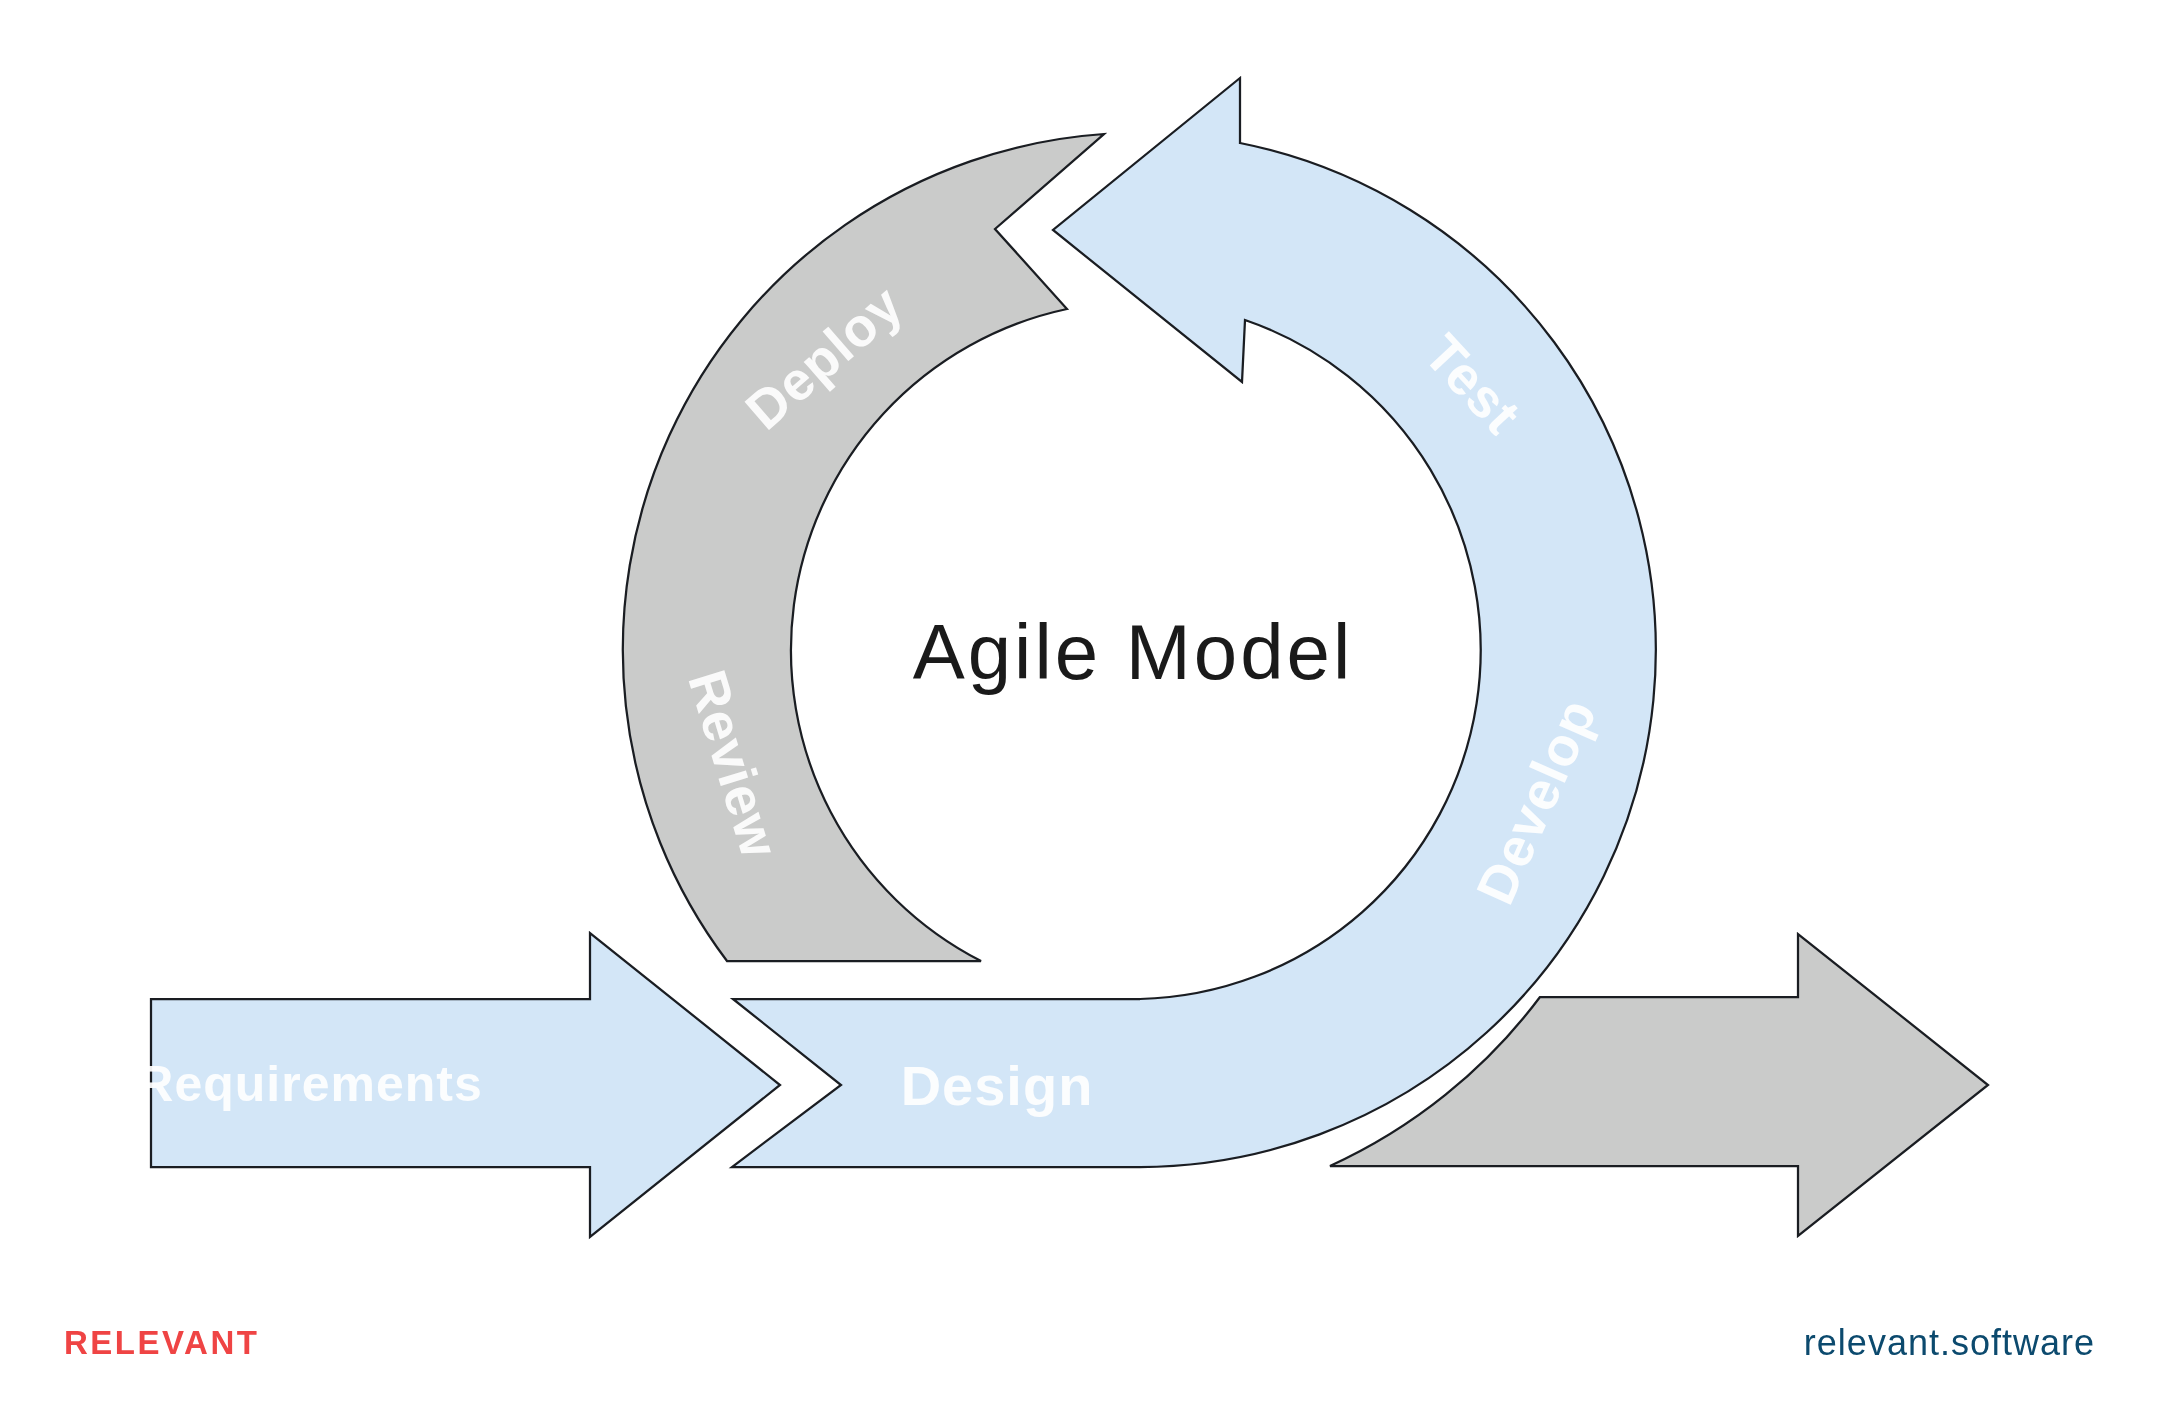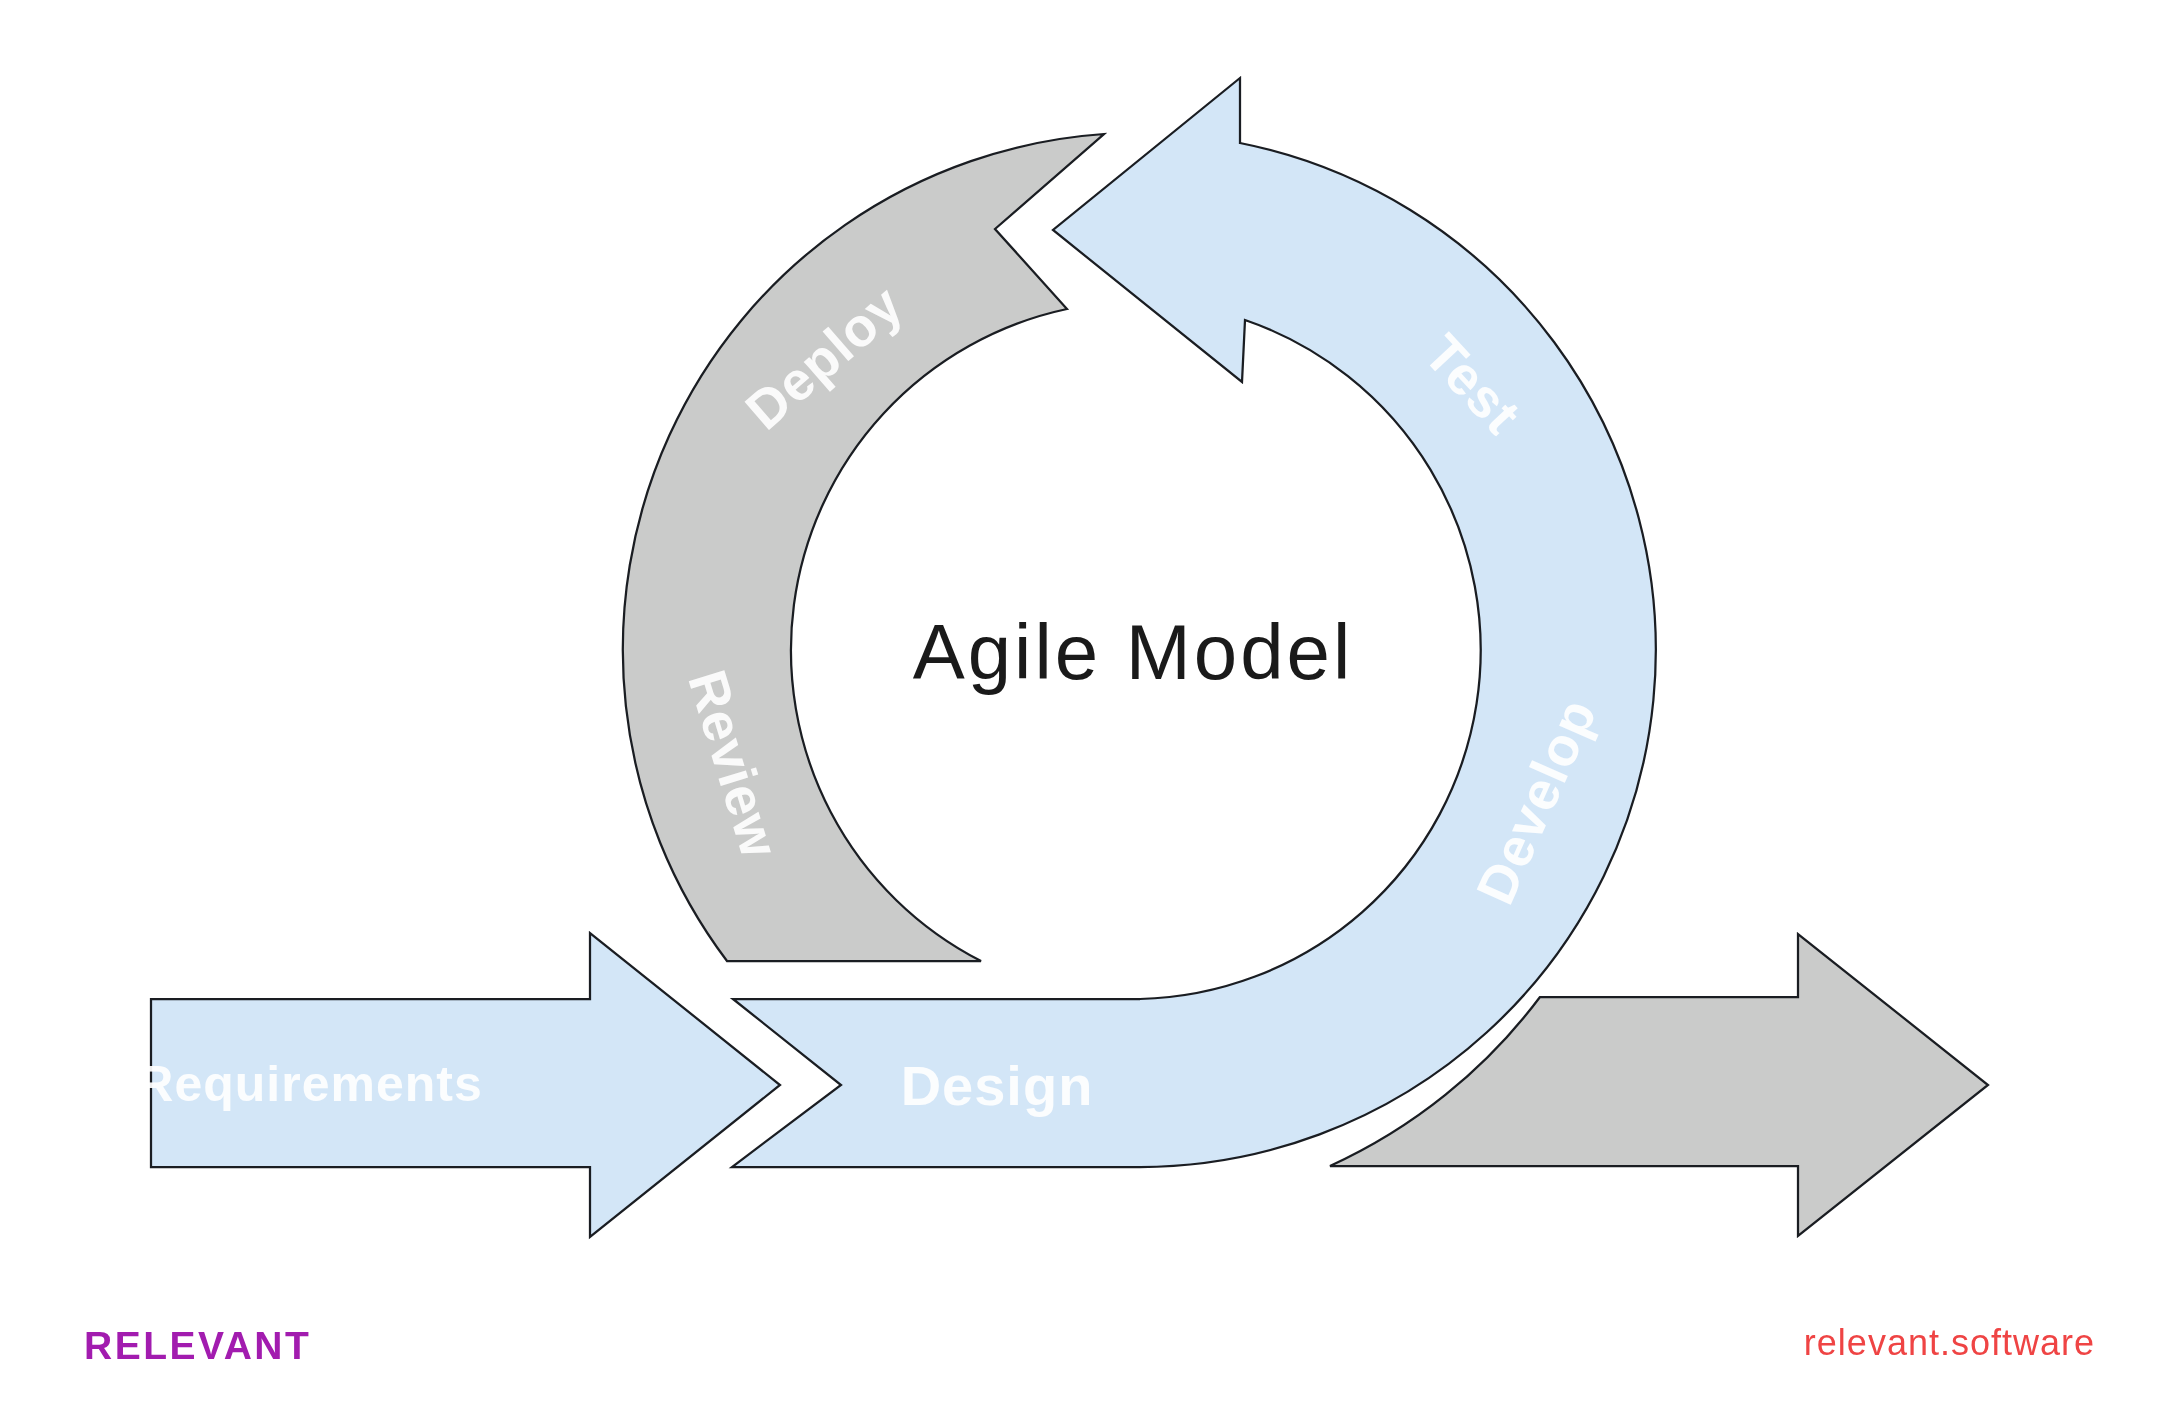--- a/index.html
+++ b/index.html
@@ -37,35 +37,35 @@
   text.design-label { font-size: 56px; }
   text.center-title {
     font-size: 78px;
     font-weight: 400;
     letter-spacing: 3px;
     text-anchor: middle;
     dominant-baseline: central;
   }
   .footer-brand {
     position: absolute;
-    left: 84px;
+    left: 64px;
     top: 1324px;
-    font-size: 39px;
+    font-size: 33px;
     font-weight: bold;
     letter-spacing: 2.5px;
-    color: #a21caf;
+    color: #ef4444;
   }
   .footer-site {
     position: absolute;
     right: 66px;
     top: 1322px;
     font-size: 36px;
     font-weight: 400;
     letter-spacing: 1px;
-    color: #ef4444;
+    color: #0c4a6e;
   }
 </style>
 </head>
 <body>
 
 <div class="canvas">
 
   <svg class="diagram" width="2161" height="1426" viewBox="0 0 2161 1426">
 
     <path class="shape" d="M 151 999 L 590 999 L 590 933 L 780 1085 L 590 1237 L 590 1167 L 151 1167 Z" fill="#d3e6f7"></path>

